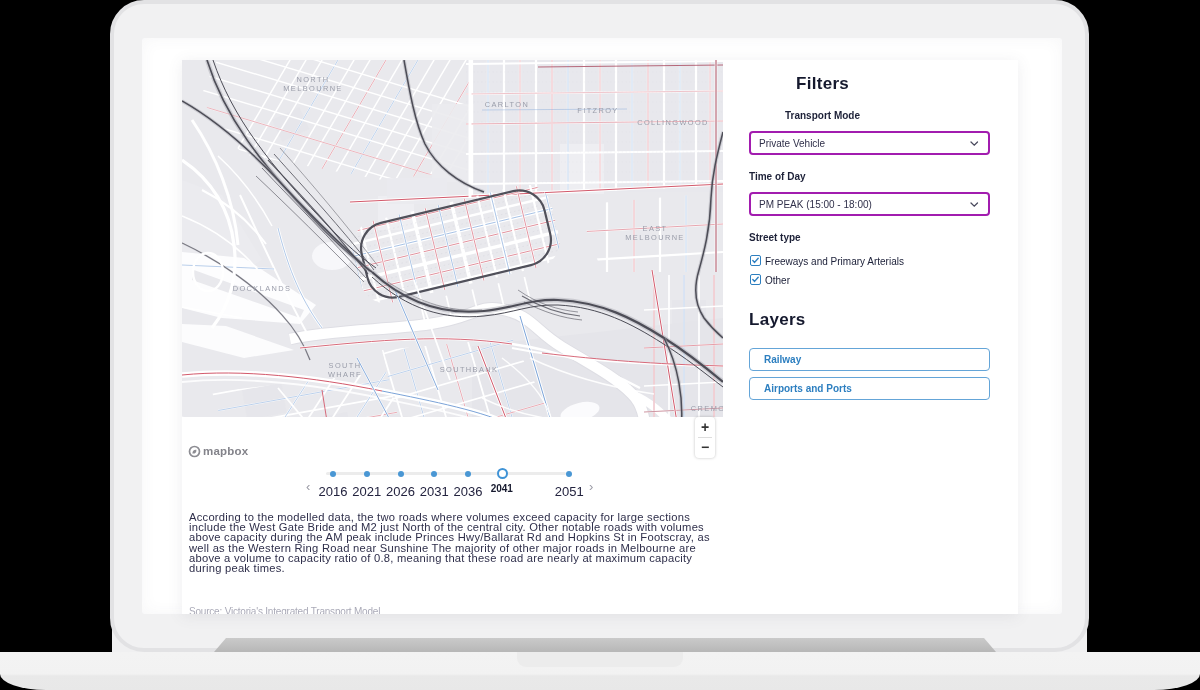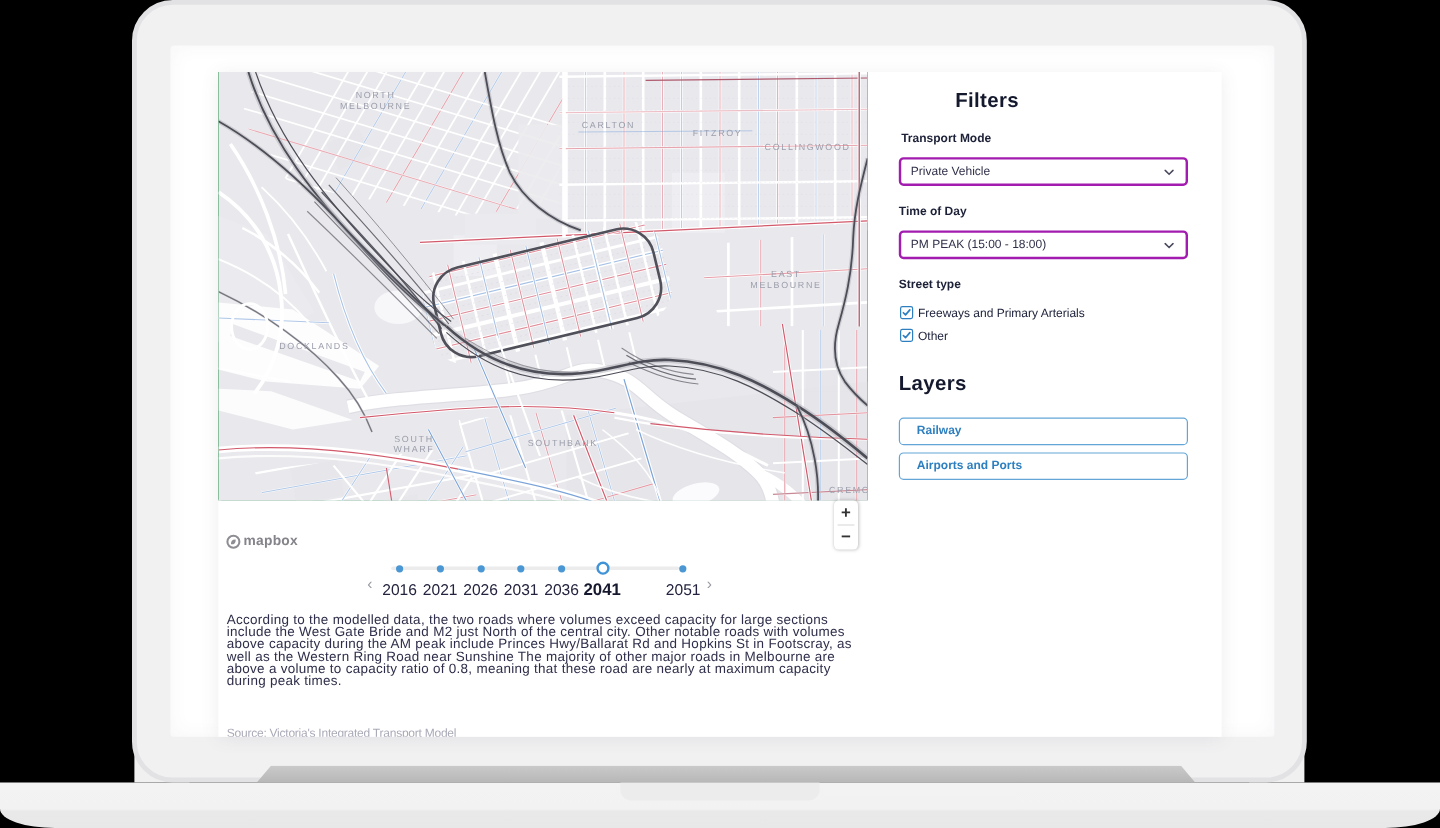--- a/index.html
+++ b/index.html
@@ -13,38 +13,38 @@
         border-radius:0 0 9px 9px;z-index:2;}
   #shell{left:110px;top:0;width:979px;height:652px;border-radius:34px;
         background:#f1f1f2;border:4px solid #e2e2e4;box-sizing:border-box;z-index:3;}
   #hinge{left:214px;top:638px;width:782px;height:14px;
         background:linear-gradient(180deg,#cacaca,#b7b7b7);
         clip-path:polygon(12px 0,770px 0,782px 100%,0 100%);z-index:4;}
   #screen{left:142px;top:38px;width:920px;height:576px;background:#ffffff;
         border-radius:3px;z-index:5;box-shadow:inset 0 0 16px rgba(70,70,90,0.05);}
   #card{left:182px;top:60px;width:836px;height:554px;background:#fff;
         box-shadow:0 2px 14px rgba(90,90,110,0.10);z-index:6;}
-  #map{left:182px;top:60px;width:541px;height:357px;overflow:hidden;z-index:7;background:#15803d;}
+  #map{left:182px;top:60px;width:541px;height:357px;overflow:hidden;z-index:7;background:#fef9c3;}
   
   #zoomctl{left:695px;top:417px;width:20px;height:41px;background:#fff;border-radius:4px;
         box-shadow:0 0 3px rgba(0,0,0,0.25);z-index:8;}
   #zoomctl .zb{position:absolute;left:0;width:20px;height:20px;text-align:center;
         font-weight:bold;font-size:14px;line-height:20px;color:#333;}
   #zoomctl .sep{position:absolute;left:3px;top:20px;width:14px;height:1px;background:#ddd;}
   
   #mblogo{left:188px;top:444.5px;z-index:8;color:#83838a;font-weight:bold;font-size:11.5px;
         letter-spacing:0.2px;
         text-shadow:0 0 2px #fff,0 0 3px #fff,1px 1px 0 #fff,-1px -1px 0 #fff,1px -1px 0 #fff,-1px 1px 0 #fff;}
   #mbicon{position:absolute;left:188px;top:445px;width:13px;height:13px;z-index:8;}
   
   .track{left:326px;top:472px;width:240px;height:3px;background:#ececec;border-radius:2px;z-index:8;}
   .dot{width:6px;height:6px;border-radius:50%;background:#4a97d4;z-index:9;}
   .ring{width:7px;height:7px;border-radius:50%;background:#fff;border:2px solid #3f93d6;z-index:9;}
   .yr{font-size:13px;color:#23233f;z-index:9;transform:translateX(-50%);white-space:nowrap;}
-  .yrb{font-size:14px;font-weight:bold;color:#16192e;z-index:9;transform:translateX(-50%);white-space:nowrap;}
+  .yrb{font-size:10px;font-weight:bold;color:#16192e;z-index:9;transform:translateX(-50%);white-space:nowrap;}
   .chev{font-size:13px;color:#9a9aa5;z-index:9;}
   
   #note{left:189px;top:512px;width:600px;font-size:11.2px;line-height:10.2px;
         color:#2e2e4a;z-index:9;letter-spacing:0.25px;}
   #note p{margin:0 0 7.9px 0;}
   #srcclip{left:189px;top:606px;width:600px;height:8px;overflow:hidden;z-index:9;}
   #src{position:absolute;left:0;top:0;font-size:10px;letter-spacing:-0.2px;color:rgba(70,70,100,0.47);}
   
   .h1{font-size:17px;font-weight:bold;color:#15192e;z-index:9;letter-spacing:0.3px;}
   .lbl{font-size:10px;font-weight:bold;color:#1d2138;z-index:9;}
@@ -438,21 +438,21 @@
   <div class="chev abs" style="left:589px;top:479px">›</div>
 
   <div id="note" class="abs">
     <p>According to the modelled data, the two roads where volumes exceed capacity for large sections<br>include the West Gate Bride and M2 just North of the central city. Other notable roads with volumes<br>above capacity during the AM peak include Princes Hwy/Ballarat Rd and Hopkins St in Footscray, as<br>well as the Western Ring Road near Sunshine The majority of other major roads in Melbourne are<br>above a volume to capacity ratio of 0.8, meaning that these road are nearly at maximum capacity<br>during peak times.</p>
   </div>
   <div id="srcclip" class="abs">
     <div id="src">Source: Victoria's Integrated Transport Model</div>
   </div>
 
   <div class="h1 abs" style="left:749px;top:74px;margin-left:47px;">Filters</div>
-  <div class="lbl abs" style="left:751px;top:110px;">Transport Mode</div>
+  <div class="lbl abs" style="left:785px;top:110px;">Transport Mode</div>
   <div class="sel abs" style="left:749px;top:131px;">Private Vehicle
     <svg width="9" height="6" viewBox="0 0 9 6">
       <path d="M1 1 L4.25 4.2 L7.5 1" fill="none" stroke="#4a4a5e" stroke-width="1.3" stroke-linecap="round"></path>
     </svg>
   </div>
   <div class="lbl abs" style="left:749px;top:171px;">Time of Day</div>
   <div class="sel abs" style="left:749px;top:192px;">PM PEAK (15:00 - 18:00)
     <svg width="9" height="6" viewBox="0 0 9 6">
       <path d="M1 1 L4.25 4.2 L7.5 1" fill="none" stroke="#4a4a5e" stroke-width="1.3" stroke-linecap="round"></path>
     </svg>

